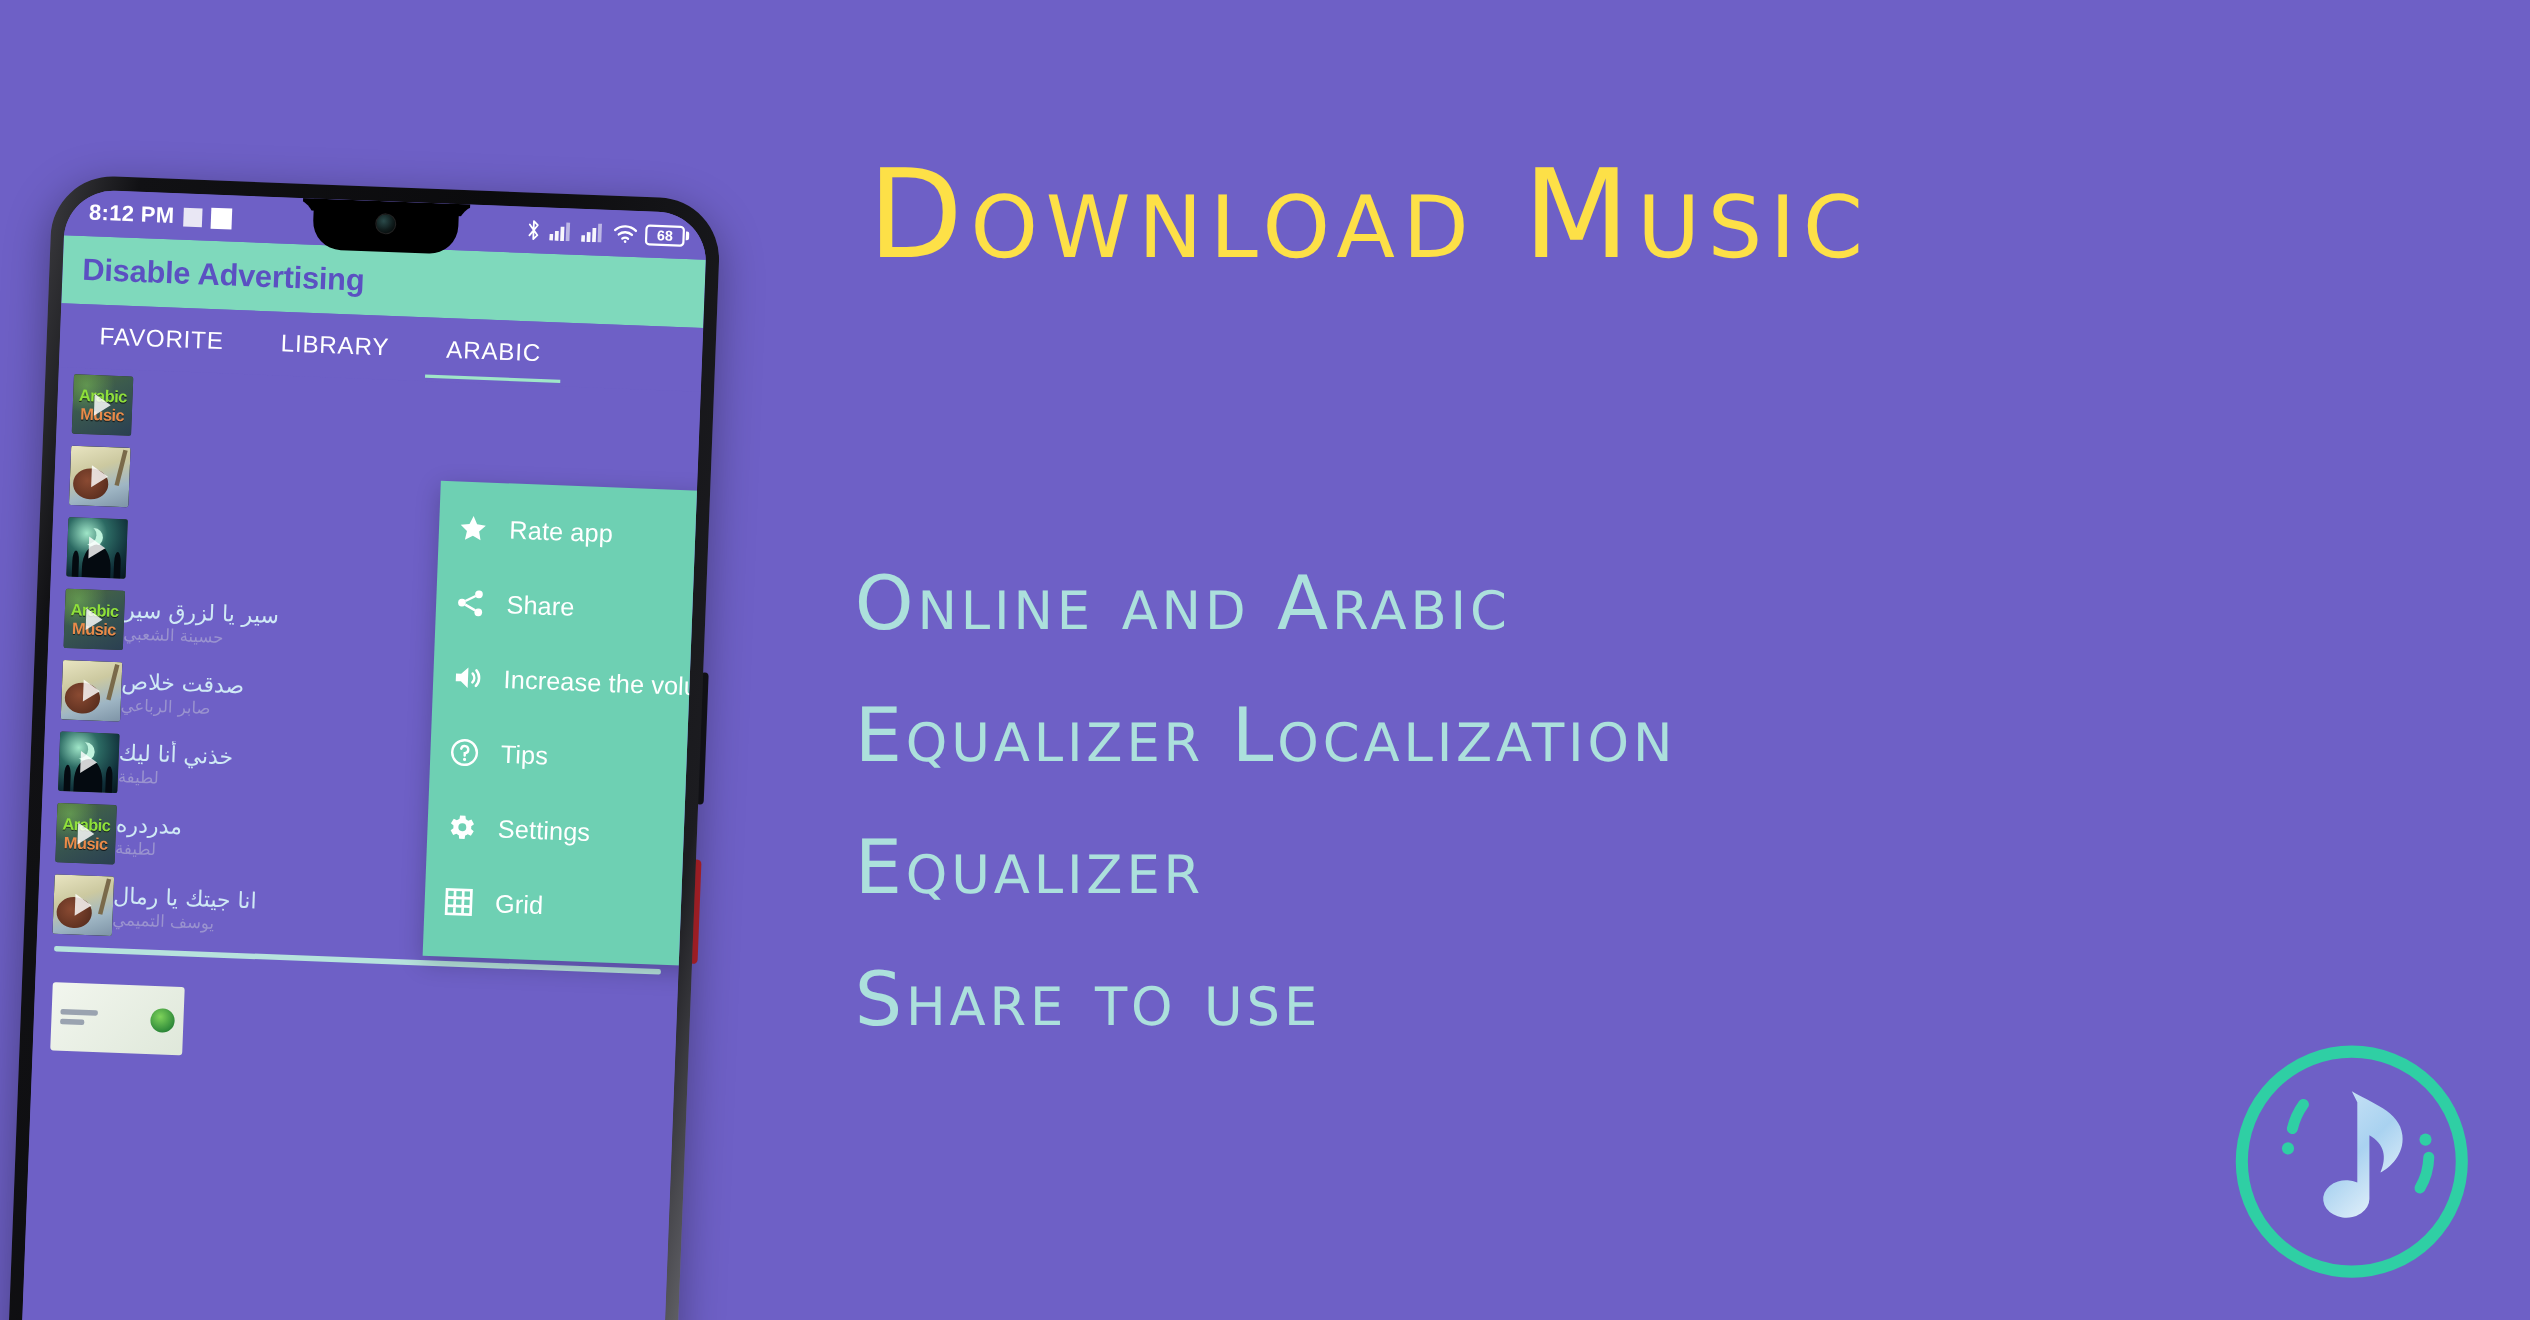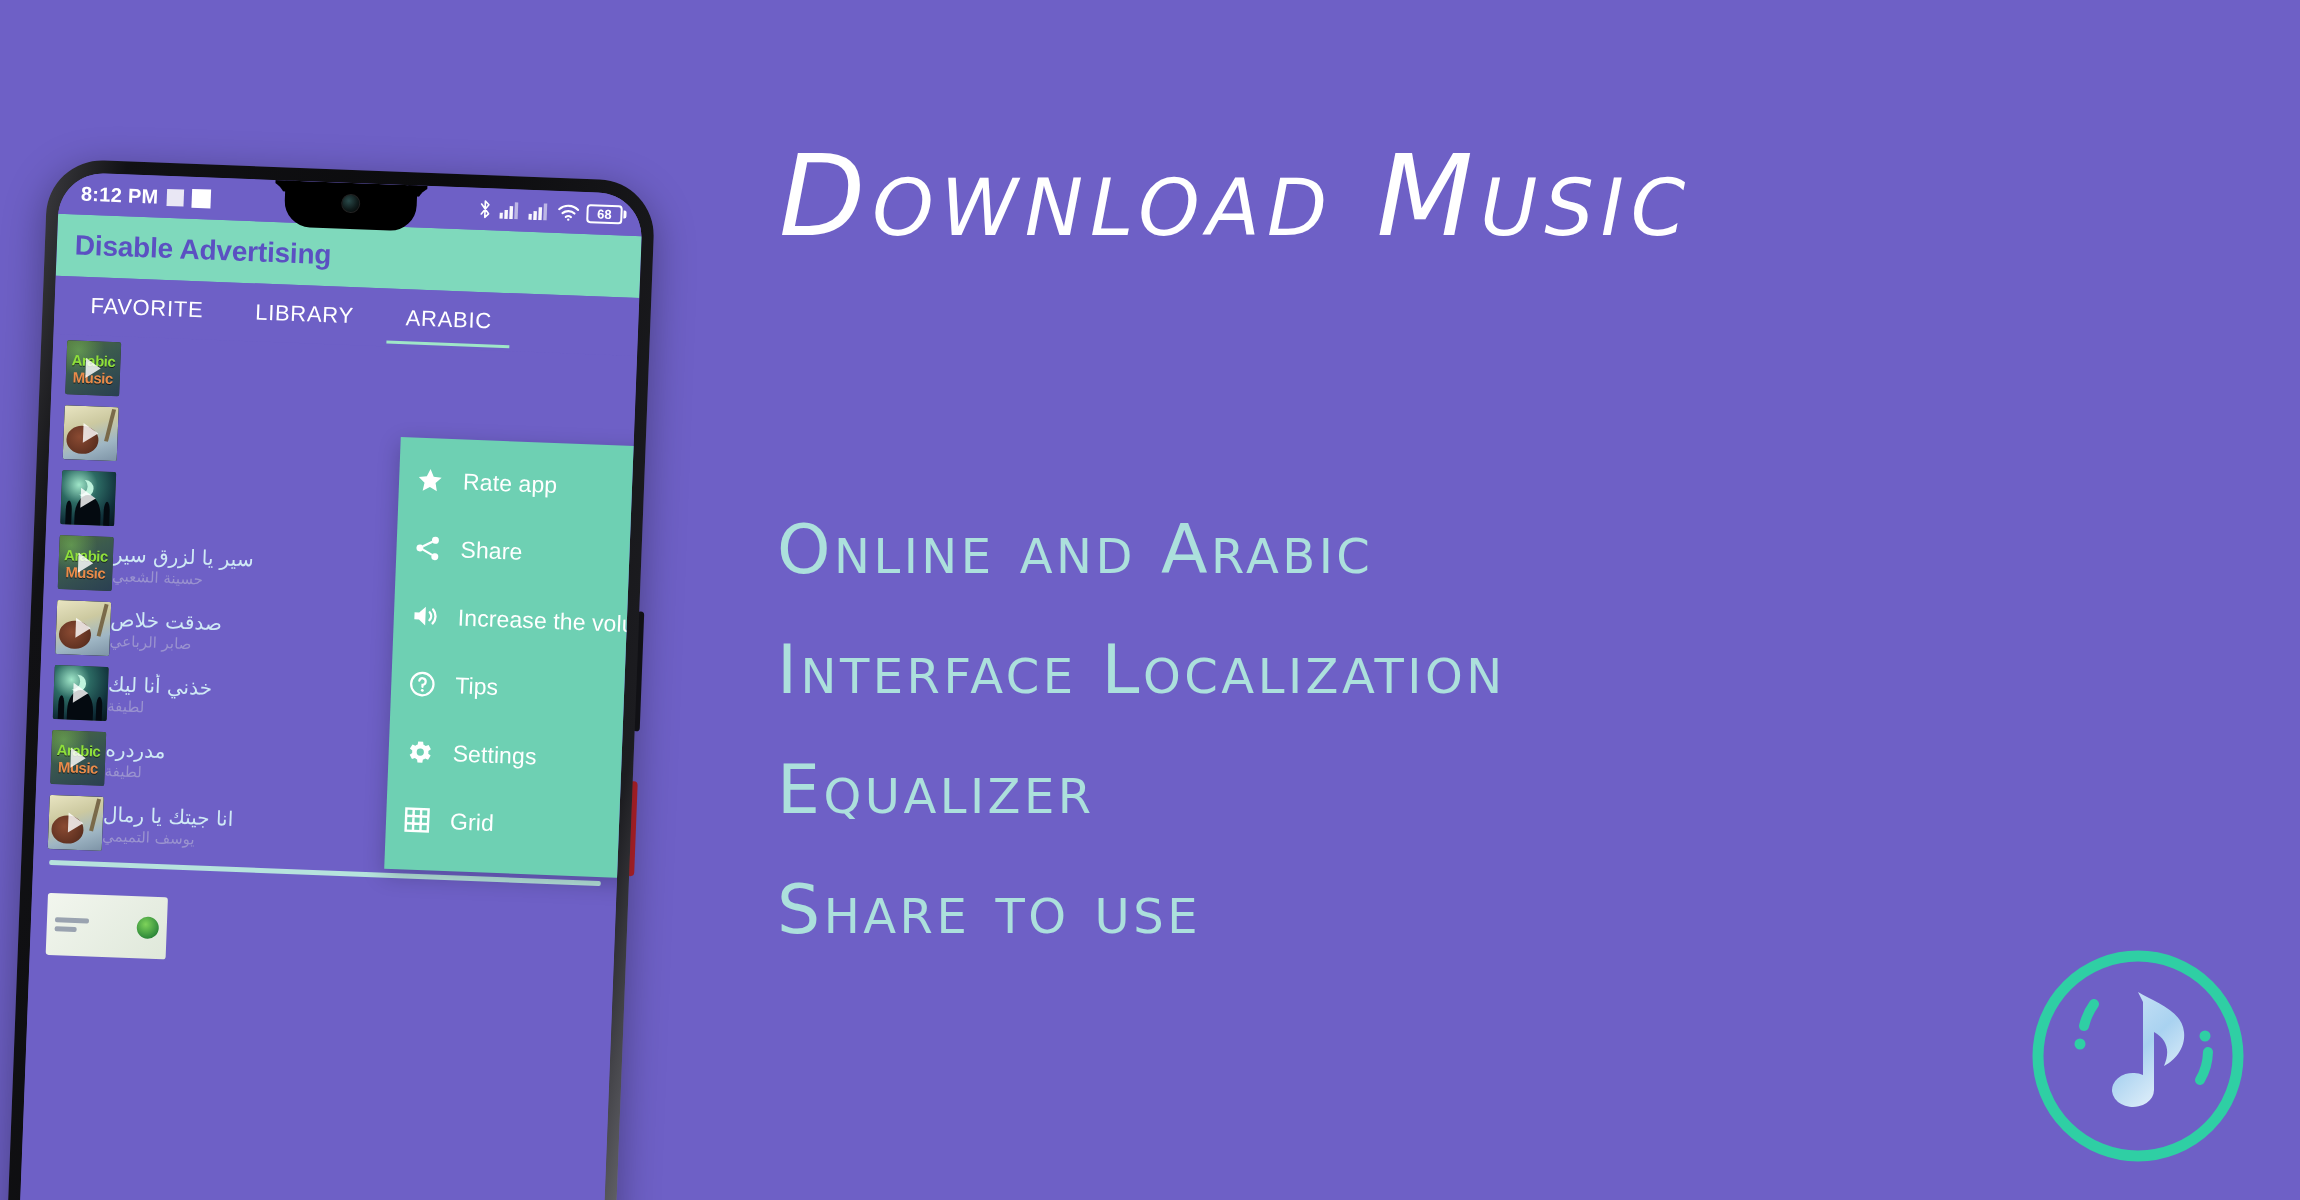--- a/index.html
+++ b/index.html
@@ -24,31 +24,30 @@
   .promo {
     position: absolute;
     left: 775px;
     top: 0;
     width: 1500px;
     height: 1200px;
   }
 
   .promo-title {
     position: absolute;
-    left: 4px;
+    left: 14px;
     top: 140px;
     font-size: 112px;
     line-height: 1;
     letter-spacing: 7px;
-    color: #ffffff;
+    color: #fde047;
     font-variant: small-caps;
     font-weight: 400;
     white-space: nowrap;
     font-family: "DejaVu Sans", sans-serif;
-    font-style: italic;
   }
 
   .promo-features {
     position: absolute;
     left: 2px;
     top: 490px;
     width: 1360px;
   }
 
   .feature-line {
@@ -728,21 +727,21 @@
 
       </div>
     </div>
   </div>
 
   <div class="promo">
     <div class="promo-title">Download Music</div>
 
     <div class="promo-features">
       <div class="feature-line">Online and Arabic</div>
-      <div class="feature-line">Interface Localization</div>
+      <div class="feature-line">Equalizer Localization</div>
       <div class="feature-line">Equalizer</div>
       <div class="feature-line">Share to use</div>
     </div>
   </div>
 
   <div class="logo-badge">
     <svg viewBox="0 0 232 232">
       <defs>
         <linearGradient id="noteGrad" x1="0" y1="0" x2="0.6" y2="1">
           <stop offset="0%" stop-color="#CFE6F7"></stop>

